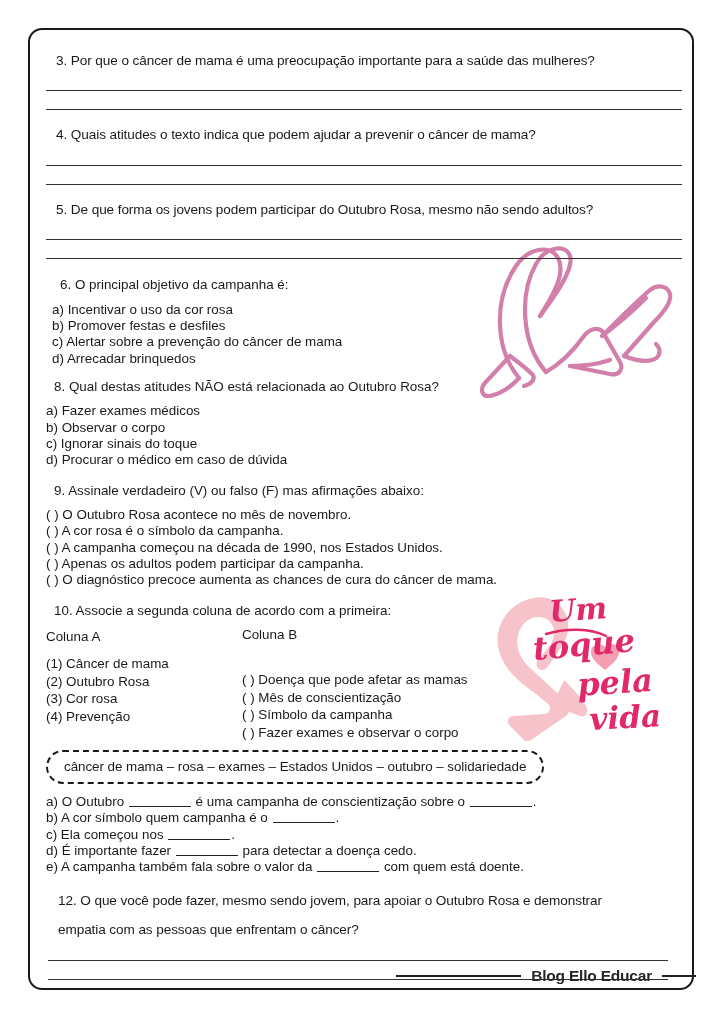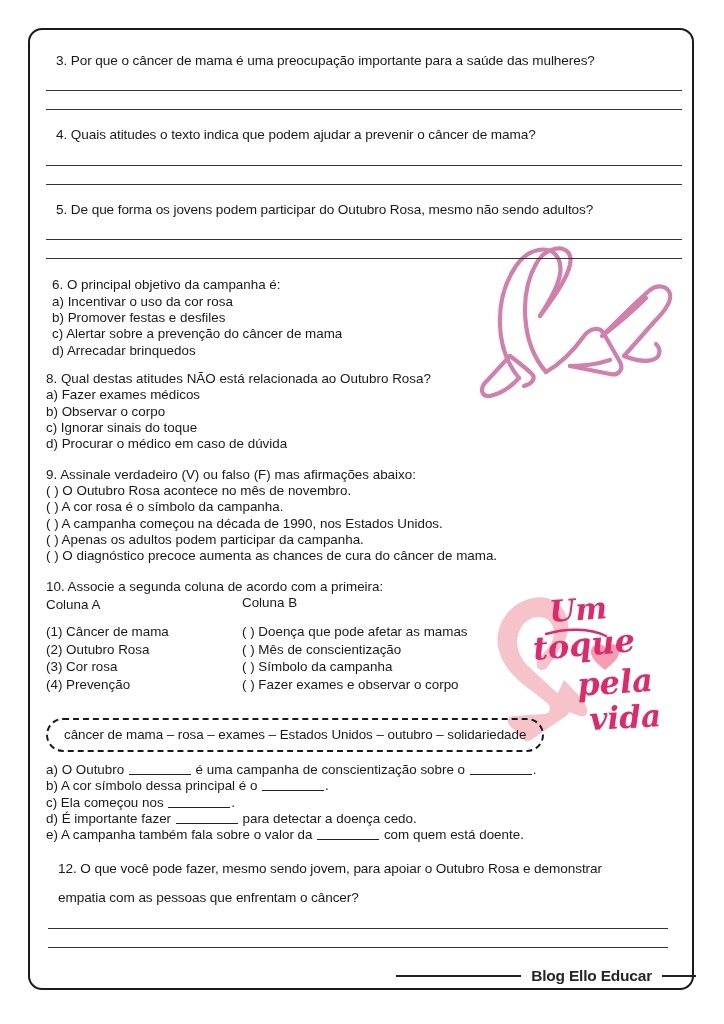--- a/index.html
+++ b/index.html
@@ -55,21 +55,21 @@
     border-bottom: 1.6px solid #333;
     height: 0;
     margin-left: 2px;
   }
 
   
   .q-block { margin: 0; }
   .q-head {
     font-size: 13.4px;
     line-height: 1.22;
-    margin: 0;
+    margin: 8px;
     white-space: nowrap;
   }
   .q-opt {
     font-size: 13.4px;
     line-height: 1.22;
     margin: 0;
     white-space: nowrap;
   }
   .opt-cols {
     display: block;
@@ -82,21 +82,21 @@
   }
   .opt-row {
     position: relative;
     height: 16.4px;
   }
 
   
   .match-head-row { position: relative; height: 17px; }
   .match-head-row .colB { position: absolute; left: 196px; top: 0; }
   .match-row { position: relative; height: 17.5px; font-size: 13.4px; }
-  .match-row .colB { position: absolute; left: 196px; top: 0; }
+  .match-row .colB { position: absolute; left: 196px; top: 16px; }
 
   
   .wordbank {
     border: 2.4px dashed #1a1a1a;
     border-radius: 22px;
     box-sizing: border-box;
     display: inline-block;
     padding: 7px 16px 8px 16px;
     font-size: 13.4px;
     white-space: nowrap;
@@ -299,21 +299,21 @@
 
     <div class="q-block" style="margin-top:16px; margin-left:2px;">
       <div style="height:8px"></div>
       <div class="wordbank">câncer de mama – rosa – exames – Estados Unidos  – outubro – solidariedade</div>
       <div style="height:10px"></div>
 
       <p class="q-opt">
         <span>a) O Outubro </span><span class="blank"></span><span> é uma campanha de conscientização sobre o </span><span class="blank"></span><span>.</span>
       </p>
       <p class="q-opt">
-        <span>b) A cor símbolo dessa principal é o </span><span class="blank"></span><span>.</span>
+        <span>b) A cor símbolo quem campanha é o </span><span class="blank"></span><span>.</span>
       </p>
       <p class="q-opt">
         <span>c) Ela começou nos </span><span class="blank"></span><span>.</span>
       </p>
       <p class="q-opt">
         <span>d) É importante fazer </span><span class="blank"></span><span> para detectar a doença cedo.</span>
       </p>
       <p class="q-opt">
         <span>e) A campanha também fala sobre o valor da </span><span class="blank"></span><span> com quem está doente.</span>
       </p>

